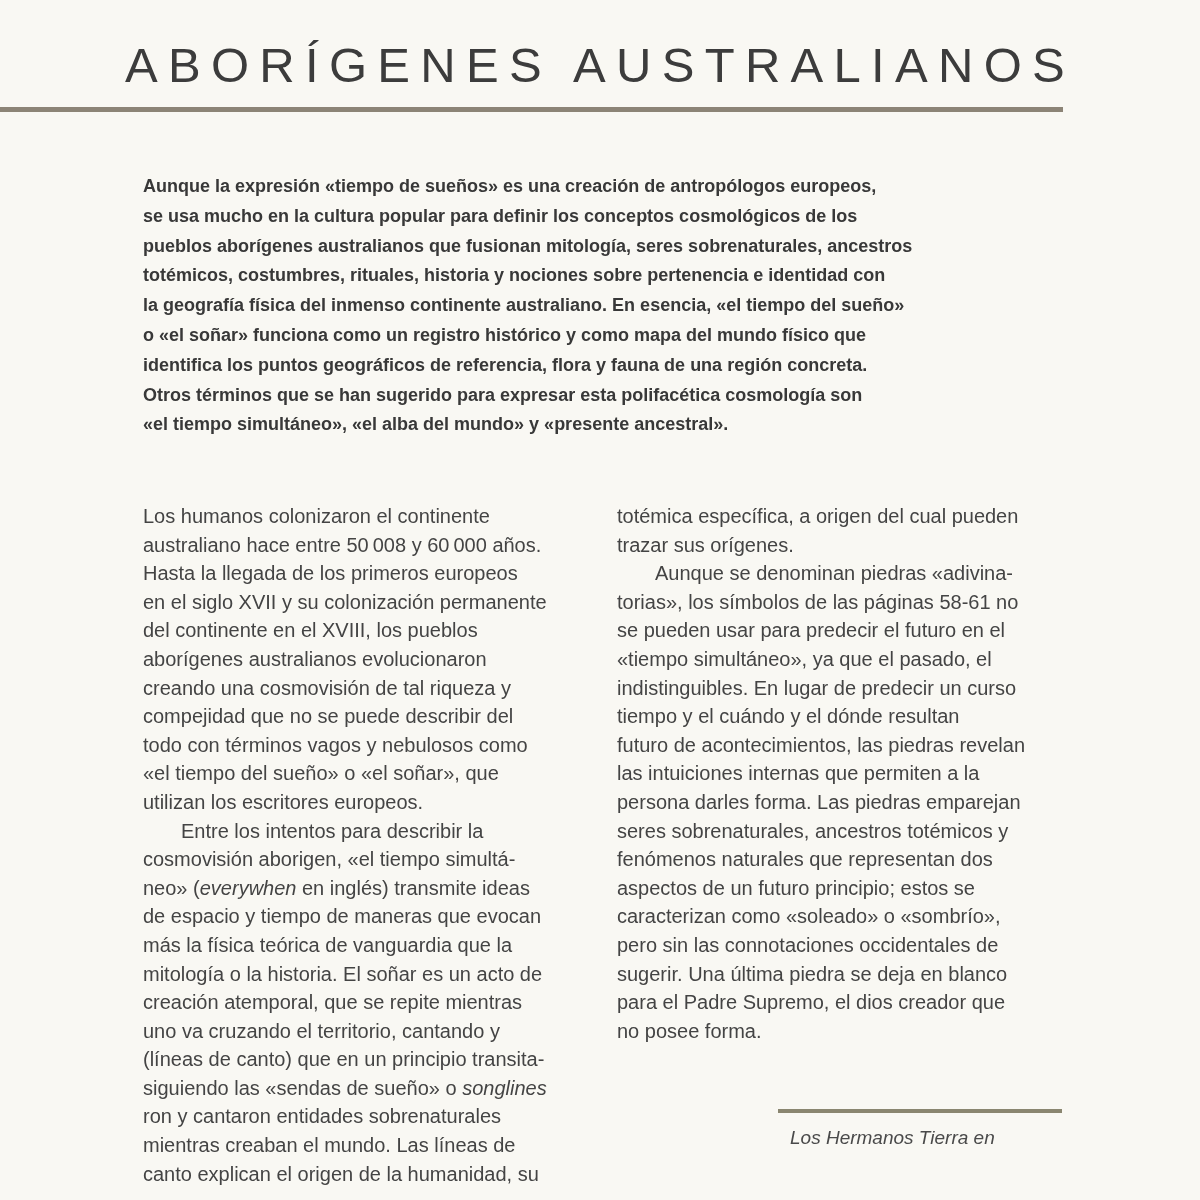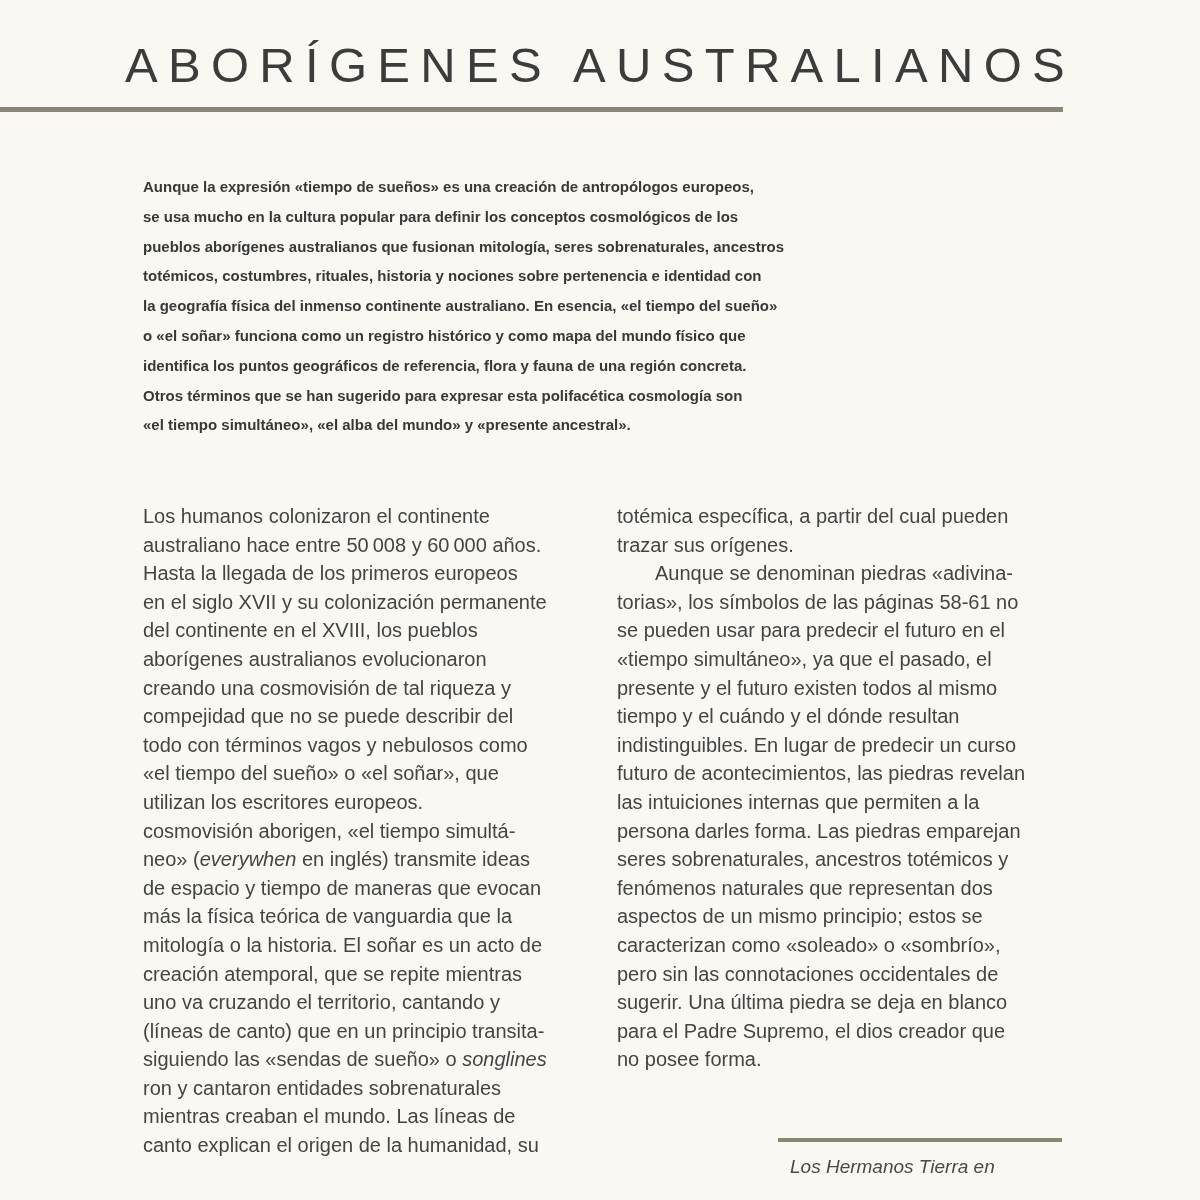--- a/index.html
+++ b/index.html
@@ -34,21 +34,21 @@
     left: 0;
     width: 1063px;
     height: 5px;
     background: #8c8476;
   }
   .intro {
     position: absolute;
     left: 143px;
     top: 172px;
     width: 935px;
-    font-size: 15px;
+    font-size: 18px;
     line-height: 29.8px;
     font-weight: bold;
     color: #383838;
   }
   .col {
     position: absolute;
     top: 502px;
     font-size: 20px;
     line-height: 28.6px;
     color: #444444;
@@ -100,51 +100,51 @@
       <div class="line">australiano hace entre 50 008 y 60 000 años.</div>
       <div class="line">Hasta la llegada de los primeros europeos</div>
       <div class="line">en el siglo XVII y su colonización permanente</div>
       <div class="line">del continente en el XVIII, los pueblos</div>
       <div class="line">aborígenes australianos evolucionaron</div>
       <div class="line">creando una cosmovisión de tal riqueza y</div>
       <div class="line">compejidad que no se puede describir del</div>
       <div class="line">todo con términos vagos y nebulosos como</div>
       <div class="line">«el tiempo del sueño» o «el soñar», que</div>
       <div class="line">utilizan los escritores europeos.</div>
+      <div class="line indent">Entre los intentos para describir la</div>
       <div class="line">cosmovisión aborigen, «el tiempo simultá-</div>
       <div class="line">neo» (<em>everywhen</em> en inglés) transmite ideas</div>
       <div class="line">de espacio y tiempo de maneras que evocan</div>
       <div class="line">más la física teórica de vanguardia que la</div>
       <div class="line">mitología o la historia. El soñar es un acto de</div>
       <div class="line">creación atemporal, que se repite mientras</div>
       <div class="line">uno va cruzando el territorio, cantando y</div>
       <div class="line">(líneas de canto) que en un principio transita-</div>
       <div class="line">siguiendo las «sendas de sueño» o <em>songlines</em></div>
       <div class="line">ron y cantaron entidades sobrenaturales</div>
       <div class="line">mientras creaban el mundo. Las líneas de</div>
       <div class="line">canto explican el origen de la humanidad, su</div>
     </div>
 
   <div class="col col-right">
     <div>
-        <div class="line">totémica específica, a partir del cual pueden</div>
+        <div class="line">totémica específica, a origen del cual pueden</div>
         <div class="line">trazar sus orígenes.</div>
         <div class="line indent">Aunque se denominan piedras «adivina-</div>
         <div class="line">torias», los símbolos de las páginas 58-61 no</div>
         <div class="line">se pueden usar para predecir el futuro en el</div>
         <div class="line">«tiempo simultáneo», ya que el pasado, el</div>
-        <div class="line">presente y el futuro existen todos al mismo</div>
+        <div class="line">indistinguibles. En lugar de predecir un curso</div>
         <div class="line">tiempo y el cuándo y el dónde resultan</div>
-        <div class="line">indistinguibles. En lugar de predecir un curso</div>
         <div class="line">futuro de acontecimientos, las piedras revelan</div>
         <div class="line">las intuiciones internas que permiten a la</div>
         <div class="line">persona darles forma. Las piedras emparejan</div>
         <div class="line">seres sobrenaturales, ancestros totémicos y</div>
         <div class="line">fenómenos naturales que representan dos</div>
-        <div class="line">aspectos de un mismo principio; estos se</div>
+        <div class="line">aspectos de un futuro principio; estos se</div>
         <div class="line">caracterizan como «soleado» o «sombrío»,</div>
         <div class="line">pero sin las connotaciones occidentales de</div>
         <div class="line">sugerir. Una última piedra se deja en blanco</div>
         <div class="line">para el Padre Supremo, el dios creador que</div>
         <div class="line">no posee forma.</div>
       </div>
     <div class="caption-rule"></div>
     <div class="image-caption">Los Hermanos Tierra en</div>
   </div>
 

